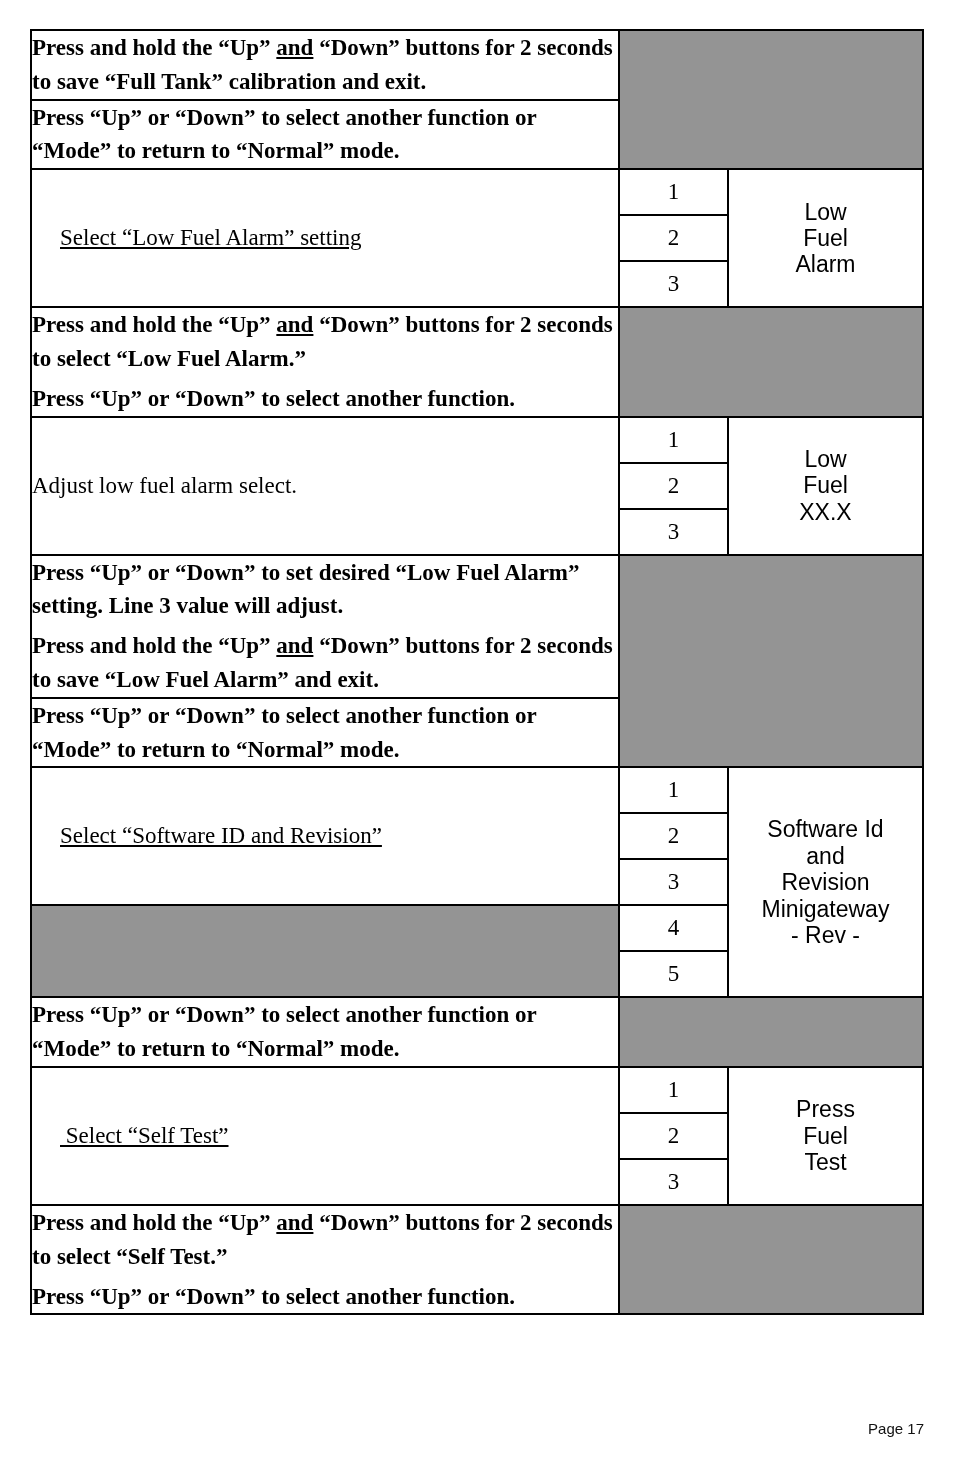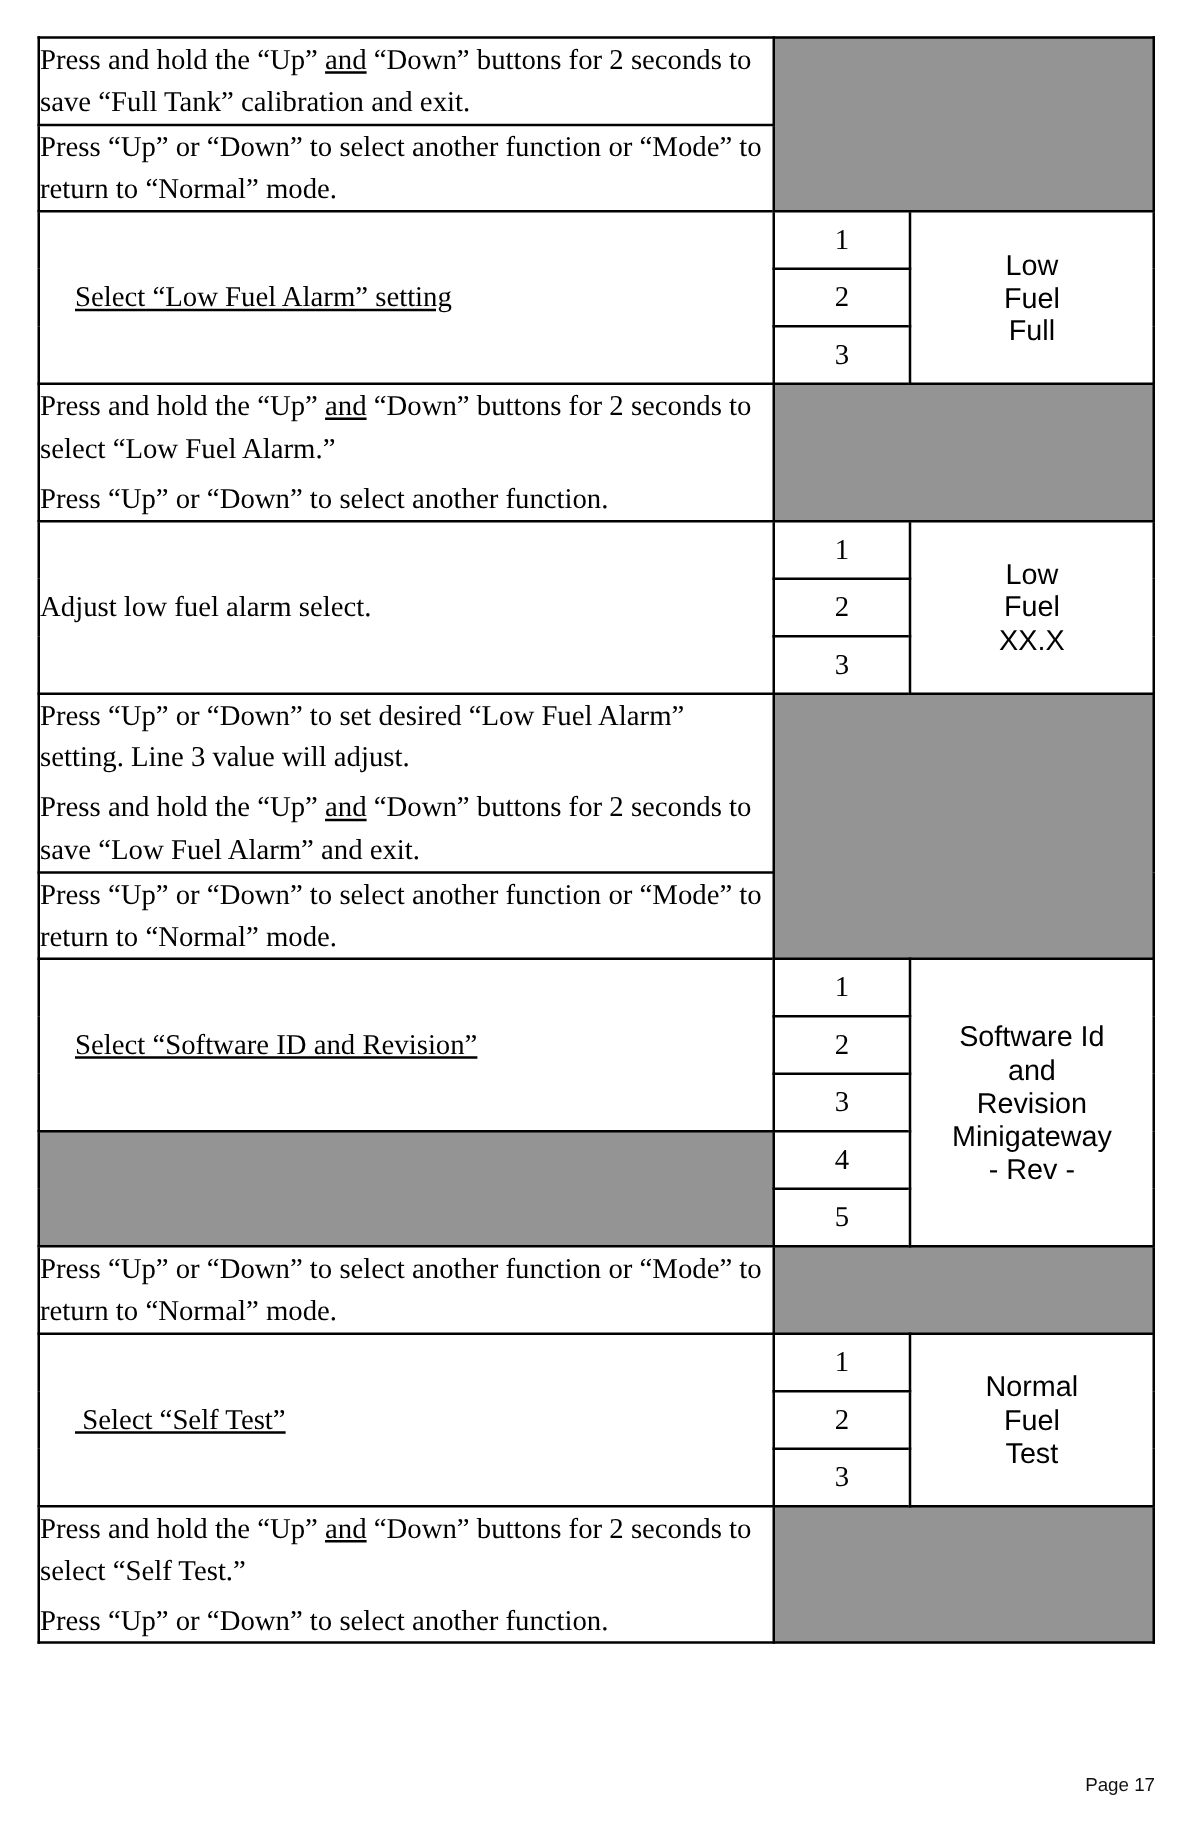--- a/index.html
+++ b/index.html
@@ -46,20 +46,21 @@
   .instr {
     padding: 6px 10px 8px 12px;
     font-family: "Liberation Serif", serif;
     font-size: 23px;
     line-height: 1.47;
     text-align: left;
   }
   .instr p {
     margin: 0 0 0 0;
     padding: 0;
+    font-weight: bold;
   }
   .instr p + p {
     margin-top: 6px;
   }
   .instr .u { text-decoration: underline; }
 
   
   .instr-head {
     padding: 10px 10px 10px 12px;
     font-family: "Liberation Serif", serif;
@@ -148,21 +149,21 @@
 
       <tr>
         <td class="instr-head" rowspan="3">
           <span class="heading">Select “Low Fuel Alarm” setting</span>
         </td>
         <td class="numcell">1</td>
         <td class="dispcell" rowspan="3">
           <div class="dispstack">
             <div>Low</div>
             <div>Fuel</div>
-            <div>Full</div>
+            <div>Alarm</div>
           </div>
         </td>
       </tr>
       <tr>
         <td class="numcell">2</td>
       </tr>
       <tr>
         <td class="numcell">3</td>
       </tr>
 
@@ -245,21 +246,21 @@
         <td class="shaded" colspan="2"></td>
       </tr>
 
       <tr>
         <td class="instr-head" rowspan="3">
           <span class="heading"> Select “Self Test”</span>
         </td>
         <td class="numcell">1</td>
         <td class="dispcell" rowspan="3">
           <div class="dispstack">
-            <div>Normal</div>
+            <div>Press</div>
             <div>Fuel</div>
             <div>Test</div>
           </div>
         </td>
       </tr>
       <tr>
         <td class="numcell">2</td>
       </tr>
       <tr>
         <td class="numcell">3</td>

